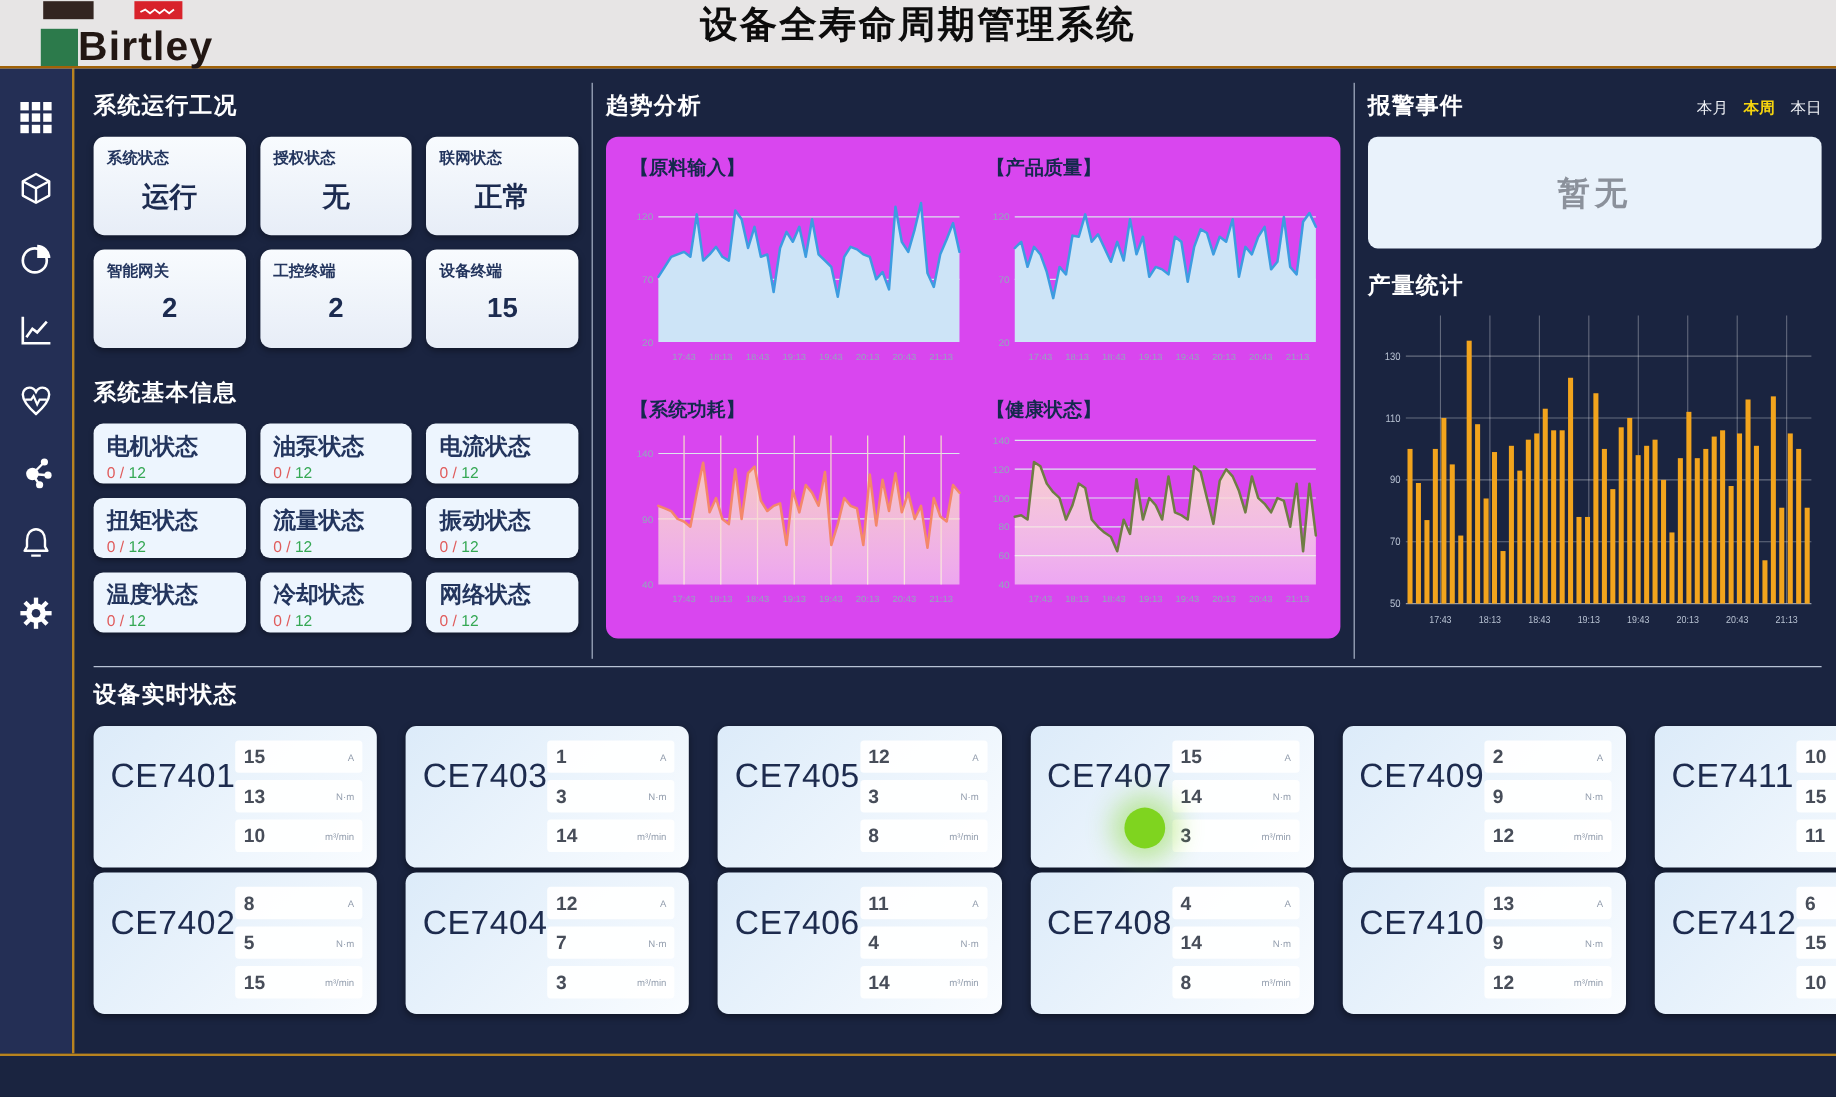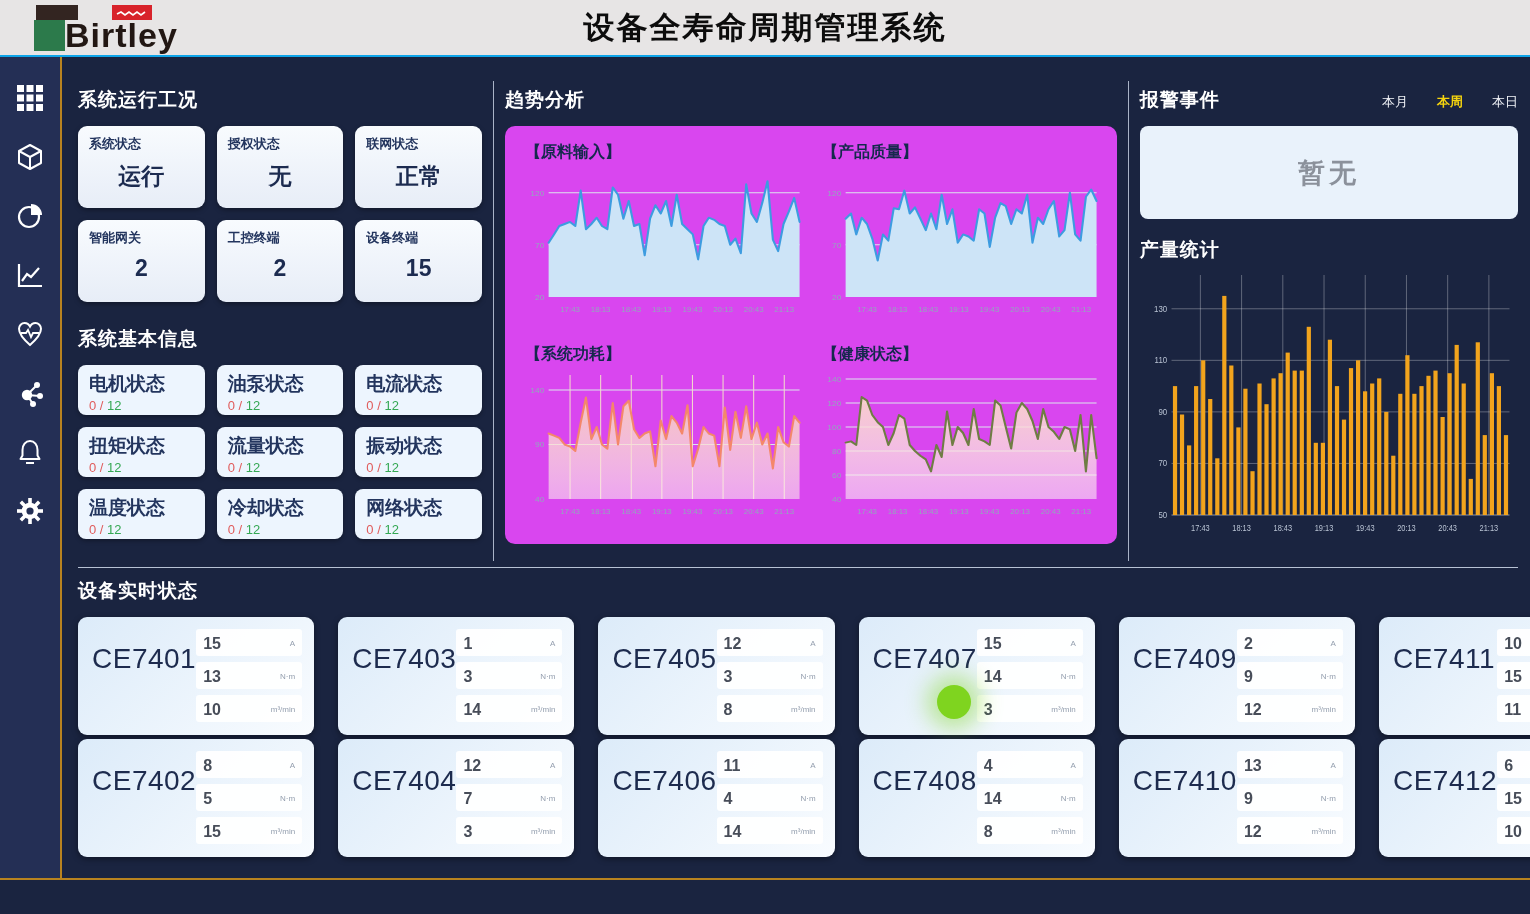--- a/index.html
+++ b/index.html
@@ -1,42 +1,42 @@
 <!DOCTYPE html>
 <html><head>
 <meta charset="utf-8">
 <style>
   * { margin:0; padding:0; box-sizing:border-box; }
   html,body { width:1530px; height:914px; overflow:hidden; background:#10182e;
     font-family:"Liberation Sans", sans-serif; }
   .app { width:1530px; height:914px; display:flex; flex-direction:column; background:#1a2440; }
 
   
-  .topbar { height:57px; background:#e7e5e5; display:flex; align-items:center; position:relative;
-    border-bottom:2px solid #0ea5e9; flex:0 0 auto; }
+  .topbar { height:57px; background:#e7e5e5; display:flex; position:relative;
+    border-bottom:2px solid #a16207; flex:0 0 auto; }
   .logo { display:grid; grid-template-columns:auto auto; grid-template-rows:16px auto; column-gap:8px;
     margin-left:34px; align-items:end; }
   .logo-dark { width:42px; height:15px; background:#332521; grid-column:1; grid-row:1; margin-left:2px;}
   .logo-red { width:40px; height:15px; background:#d8232b; grid-column:2; grid-row:1; display:flex;
     align-items:center; justify-content:center; }
   .logo-bottom { grid-column:1 / span 2; grid-row:2; display:flex; align-items:flex-end; }
   .logo-green { width:31px; height:31px; background:#2c7a4b; }
   .logo-text { font-size:34px; font-weight:bold; color:#221713; letter-spacing:1px; line-height:0.9; }
   .page-title { position:absolute; left:0; right:0; text-align:center; font-size:31px; font-weight:bold;
     color:#0c0c0c; letter-spacing:2px; }
 
   
   .body { flex:1 1 auto; display:flex; min-height:0; }
   .side { width:62px; background:#242f55; border-right:2px solid #b8831f; display:flex;
     flex-direction:column; align-items:center; padding-top:26px; gap:29px; flex:0 0 auto; }
   .side-icon { width:30px; height:30px; display:flex; align-items:center; justify-content:center;
     cursor:pointer; }
   .side-icon svg { width:28px; height:28px; }
 
-  .main { flex:1 1 auto; padding:16px 12px 0 16px; display:flex; flex-direction:column; min-width:0; }
+  .main { flex:1 1 auto; padding:4px 12px 0 16px; display:flex; flex-direction:column; min-width:0; }
   h2.sec { color:#fff; font-size:19px; font-weight:bold; letter-spacing:1px; }
 
   .top-section { display:flex; height:492px; flex:0 0 auto; }
   .vdiv { width:1px; background:rgba(205,215,232,.8); margin:8px 11px 4px 11px; }
 
   
   .col1 { width:404px; flex:0 0 auto; padding-top:14px; }
   .run-grid { display:grid; grid-template-columns:repeat(3,1fr); gap:12px; margin-top:13px; }
   .run-card { height:82px; border-radius:9px; background:linear-gradient(180deg,#f8fbfe,#e7edf7);
     box-shadow:0 2px 5px rgba(0,0,0,.35); padding:9px 11px; }
@@ -55,21 +55,21 @@
   .trend-panel { margin-top:13px; background:#d946ef; border-radius:10px; height:418px;
     display:grid; grid-template-columns:1fr 1fr; grid-template-rows:1fr 1fr;
     padding:8px 12px 6px; column-gap:6px; }
   .trend-cell { display:flex; flex-direction:column; }
   .trend-title { font-size:16px; font-weight:bold; color:#15294d; padding:8px 0 0 8px; }
   .trend-cell svg { width:100%; height:168px; margin-top:2px; }
 
   
   .col3 { flex:1 1 auto; padding-top:14px; min-width:0; }
   .alarm-head { display:flex; align-items:baseline; justify-content:space-between; }
-  .alarm-tabs { display:flex; gap:29px; }
+  .alarm-tabs { display:flex; gap:13px; }
   .alarm-tab { font-size:13px; color:#f2f4f8; cursor:pointer; }
   .alarm-tab.active { color:#f5d40e; font-weight:bold; }
   .alarm-empty { margin-top:13px; height:93px; background:#e9f2fb; border-radius:8px;
     display:flex; align-items:center; justify-content:center; }
   .alarm-empty span { font-size:27px; font-weight:bold; color:#8b919b; letter-spacing:4px; }
   .prod-title { margin-top:18px; }
   .prod-chart svg { width:100%; height:287px; margin-top:4px; }
 
   
   .devices-section { border-top:1px solid rgba(212,222,238,.85); margin-top:2px; padding-top:10px; }

